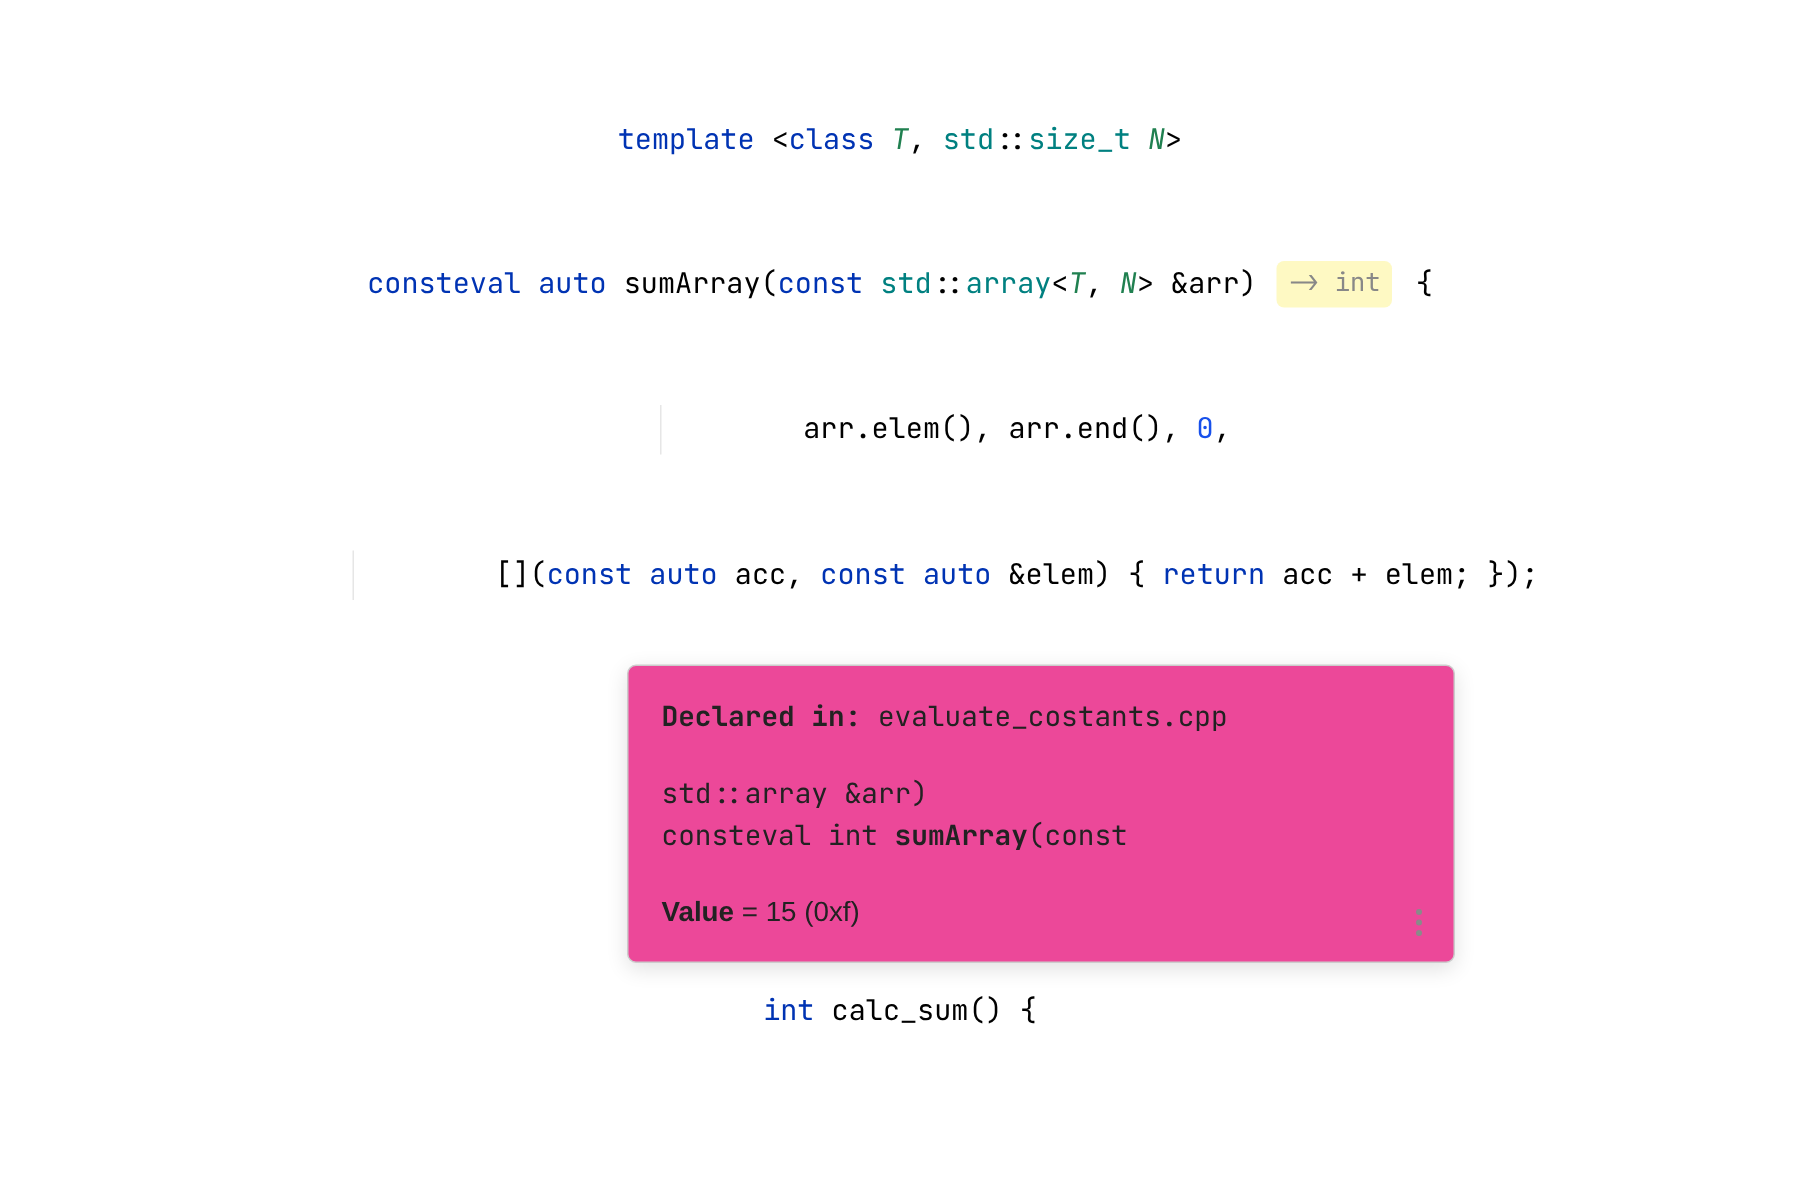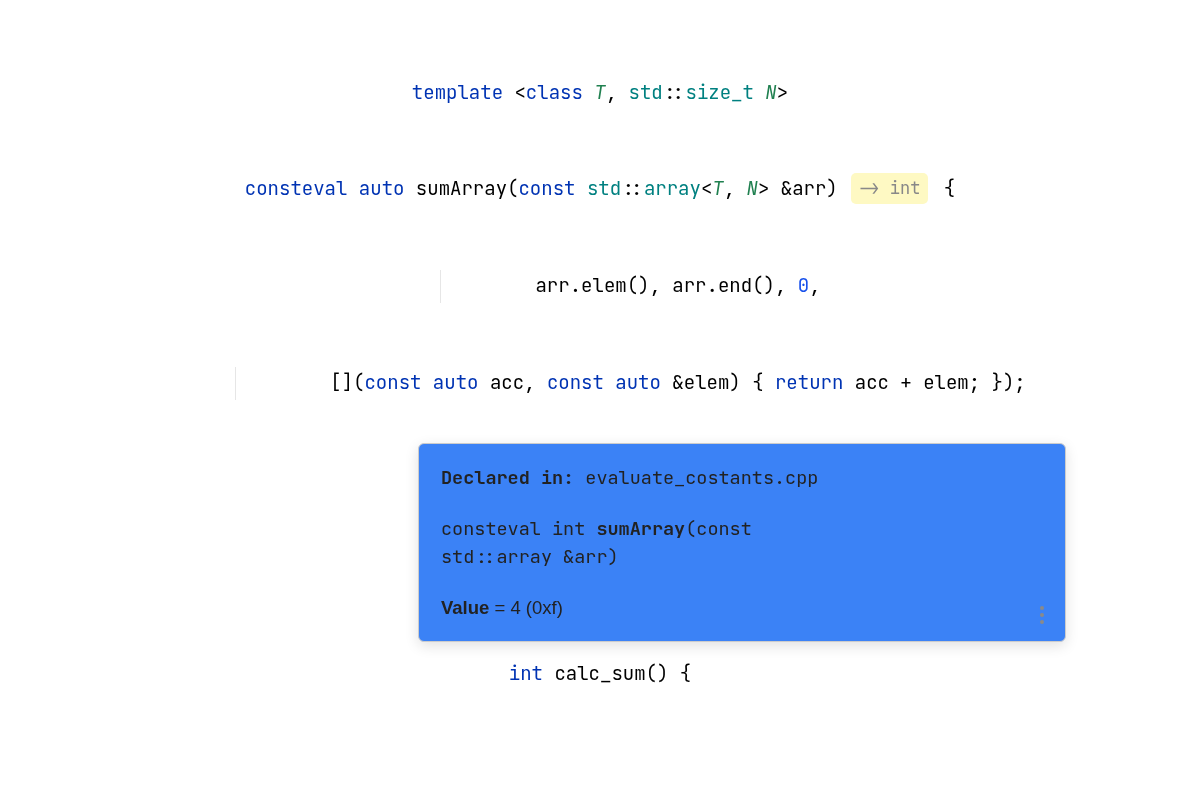--- a/index.html
+++ b/index.html
@@ -44,22 +44,22 @@
     padding: 1px 8px 1px 8px;
     font-size: 17px;
     vertical-align: 1px;
     margin: 0 4px 0 2px;
   }
   
   .popup {
     position: absolute;
     left: 418px;
     top: 443px;
-    width: 648px;
-    background: #3b82f6;
+    width: 552px;
+    background: #ec4899;
     border: 1px solid #cccccc;
     border-radius: 6px;
     box-shadow: 0 4px 14px rgba(0,0,0,0.12);
     padding: 20px 22px 18px 22px;
     font-family: "JetBrains Mono", "Menlo", "Consolas", monospace;
     font-size: 18.5px;
     line-height: 1.55;
     color: #222;
   }
   .popup .row { white-space: pre-wrap; }
@@ -96,22 +96,22 @@
   <span class="line"><span class="kw">int</span> <span>calc_sum</span><span>() {</span></span>
   
   
   
   
 </div>
 
 <div class="popup">
   <div class="row"><span class="bold">Declared in: </span><span>evaluate_costants.cpp</span></div>
   <div class="spacer"></div>
+  <div class="row">std::array &amp;arr)</div>
   <div class="row"><span>consteval int </span><span class="bold">sumArray</span><span>(const</span></div>
-  <div class="row">std::array &amp;arr)</div>
   <div class="spacer"></div>
-  <div class="row" style="font-family: -apple-system, 'Segoe UI', Arial, sans-serif;"><span class="bold">Value</span><span> = </span><span>4 (0xf)</span></div>
+  <div class="row" style="font-family: -apple-system, 'Segoe UI', Arial, sans-serif;"><span class="bold">Value</span><span> = </span><span>15 (0xf)</span></div>
   <div class="kebab">
       <span></span>
       <span></span>
       <span></span>
     </div>
 </div>
 
 </body></html>

